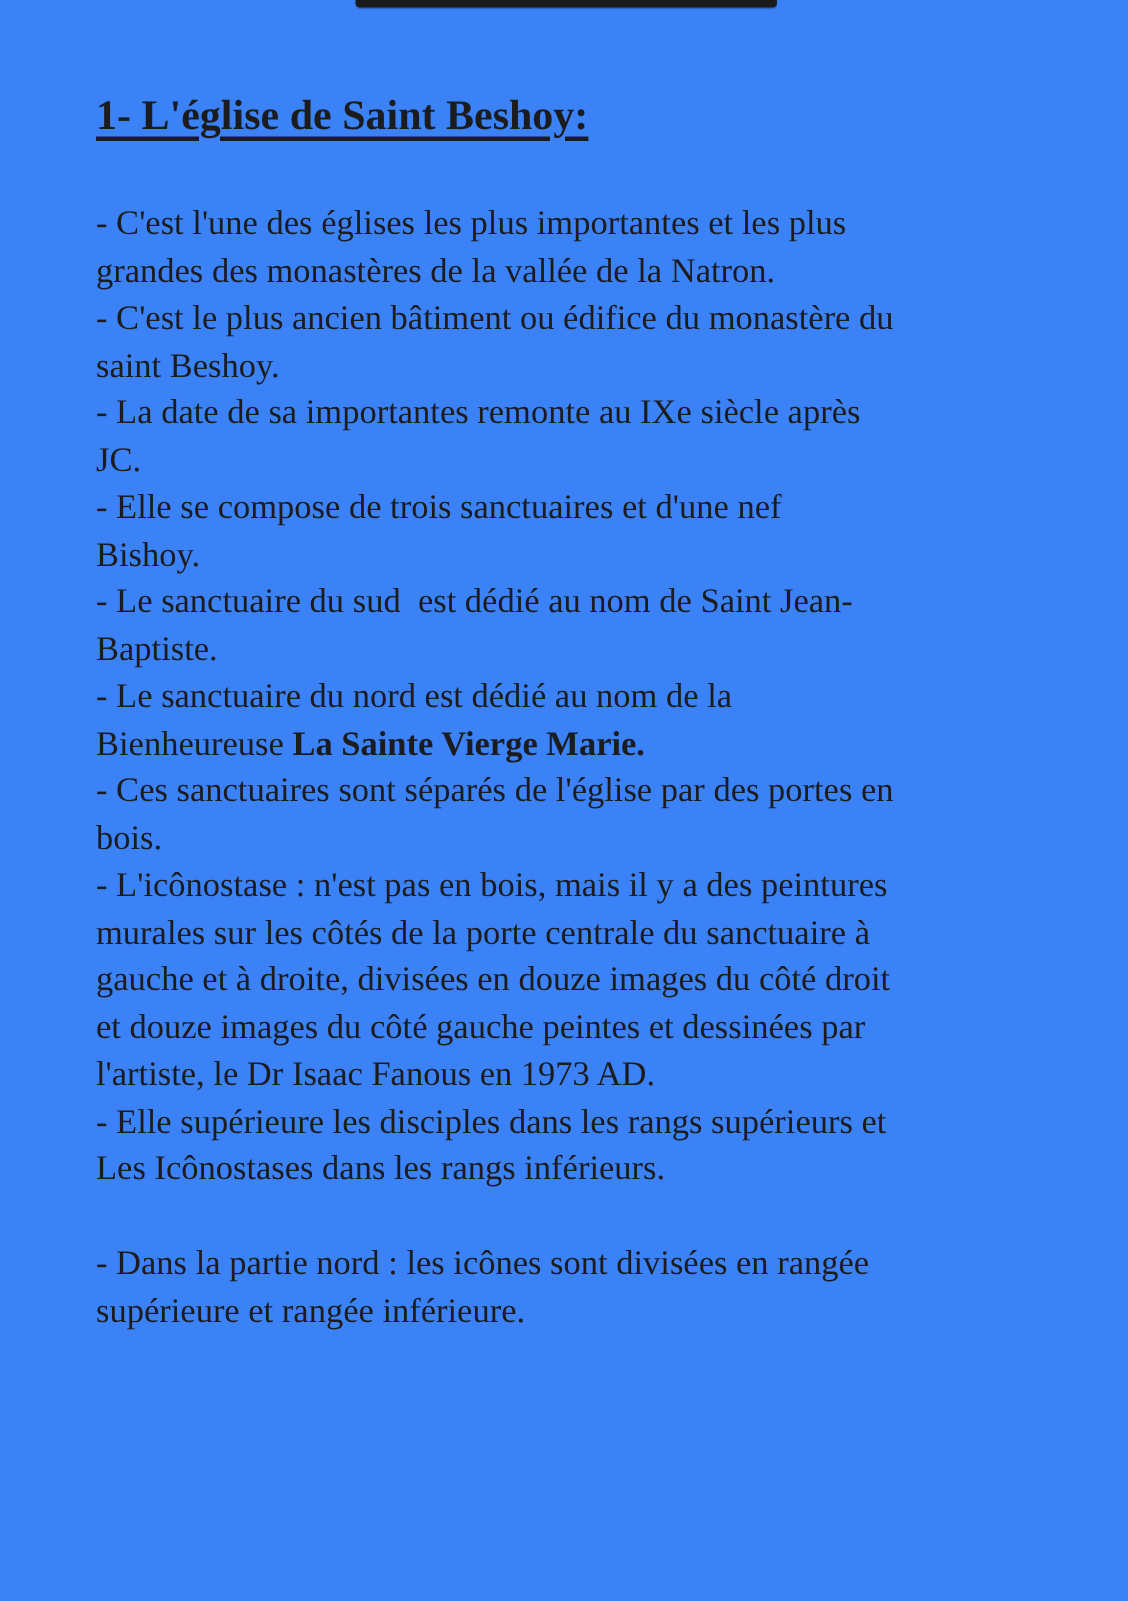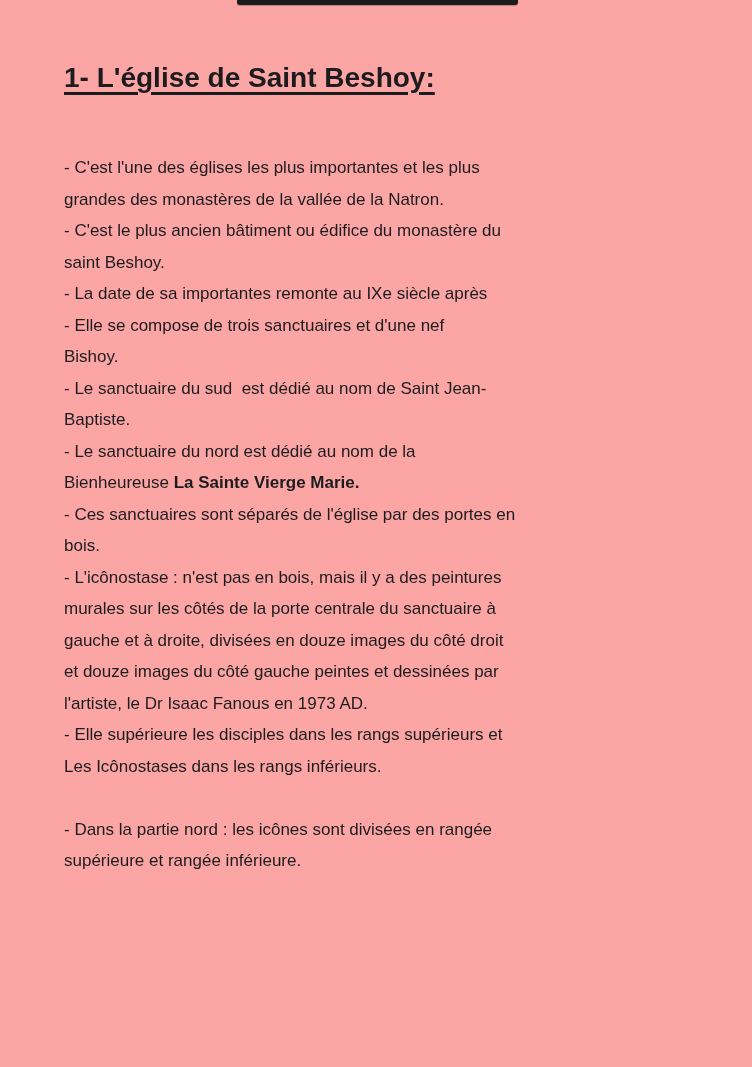--- a/index.html
+++ b/index.html
@@ -4,23 +4,23 @@
 <style>
   html, body {
     margin: 0;
     padding: 0;
     background: #ffffff;
   }
   .page {
     position: relative;
     width: 752px;
     height: 1067px;
-    background: #fca5a5;
+    background: #3b82f6;
     overflow: hidden;
-    font-family: Liberation Sans, sans-serif;
+    font-family: Liberation Serif, serif;
     color: #1c1c1e;
   }
   
   .top-crop-bar {
     position: absolute;
     top: 0;
     left: 237px;
     width: 281px;
     height: 5px;
     background: #1b1b1b;
@@ -38,23 +38,22 @@
     text-decoration: underline;
     text-decoration-thickness: 3px;
     text-underline-offset: 5px;
     white-space: pre;
   }
   .body-text {
     position: absolute;
     top: 133px;
     left: 64px;
     width: 650px;
-    font-size: 17px;
+    font-size: 23px;
     line-height: 31.5px;
-    margin-top: 19px;
   }
   .text-line {
     white-space: pre;
     min-height: 31.5px;
   }
   .text-line strong {
     font-weight: bold;
   }
 </style>
 </head>
@@ -62,20 +61,21 @@
 
 <div class="page">
   <div class="top-crop-bar"></div>
   <h1 class="title">1- L'église de Saint Beshoy:</h1>
   <div class="body-text">
       <div class="text-line"><span>- C'est l'une des églises les plus importantes et les plus</span></div>
       <div class="text-line"><span>grandes des monastères de la vallée de la Natron.</span></div>
       <div class="text-line"><span>- C'est le plus ancien bâtiment ou édifice du monastère du</span></div>
       <div class="text-line"><span>saint Beshoy.</span></div>
       <div class="text-line"><span>- La date de sa importantes remonte au IXe siècle après</span></div>
+      <div class="text-line"><span>JC.</span></div>
       <div class="text-line"><span>- Elle se compose de trois sanctuaires et d'une nef</span></div>
       <div class="text-line"><span>Bishoy.</span></div>
       <div class="text-line"><span>- Le sanctuaire du sud  est dédié au nom de Saint Jean-</span></div>
       <div class="text-line"><span>Baptiste.</span></div>
       <div class="text-line"><span>- Le sanctuaire du nord est dédié au nom de la</span></div>
       <div class="text-line"><span>Bienheureuse </span><strong>La Sainte Vierge Marie.</strong></div>
       <div class="text-line"><span>- Ces sanctuaires sont séparés de l'église par des portes en</span></div>
       <div class="text-line"><span>bois.</span></div>
       <div class="text-line"><span>- L'icônostase : n'est pas en bois, mais il y a des peintures</span></div>
       <div class="text-line"><span>murales sur les côtés de la porte centrale du sanctuaire à</span></div>

